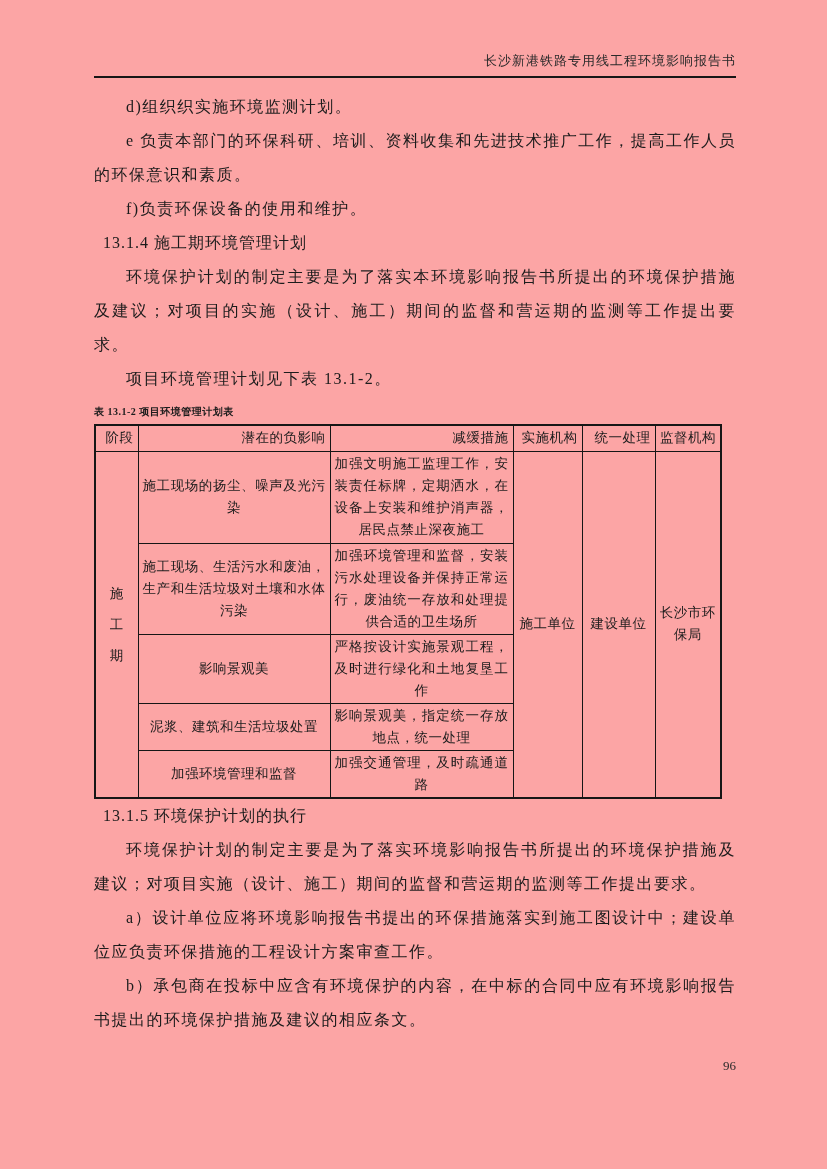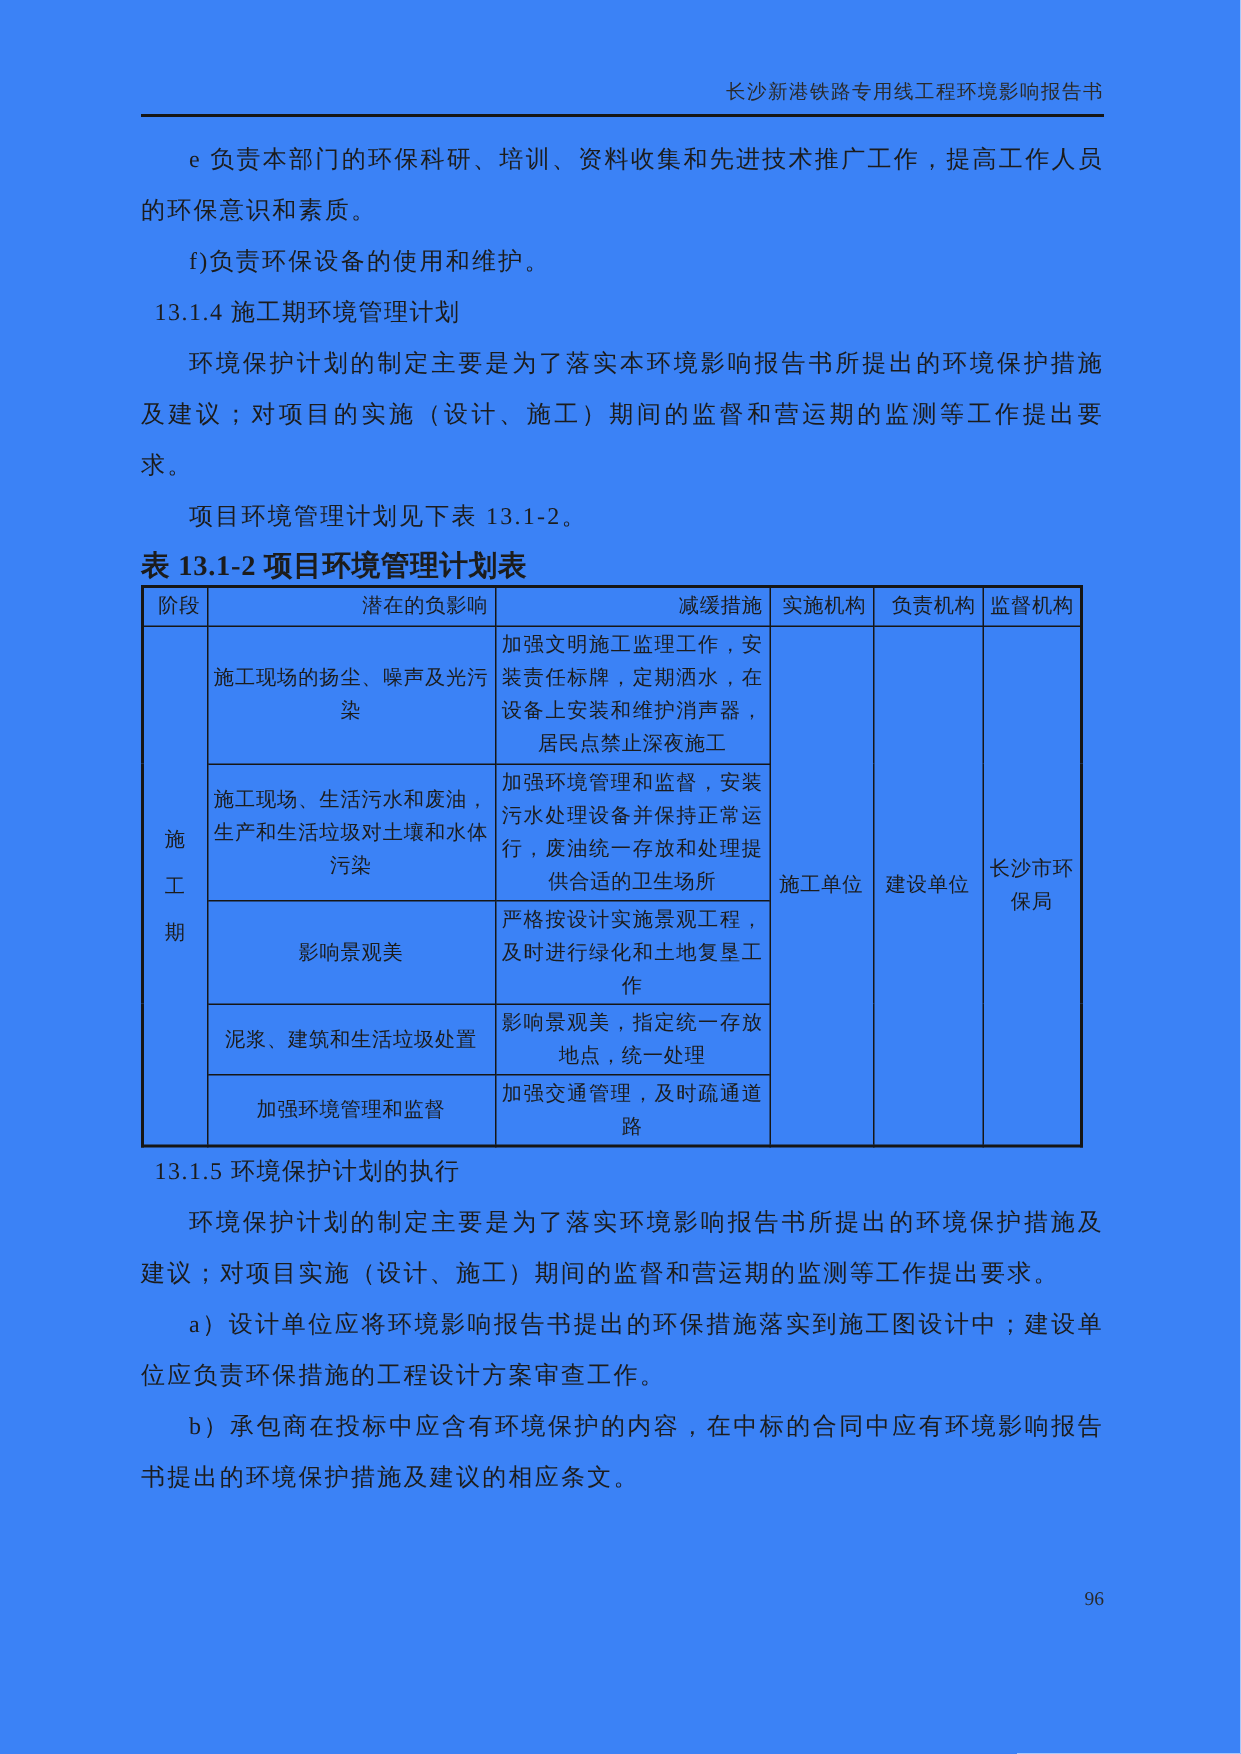--- a/index.html
+++ b/index.html
@@ -1,21 +1,21 @@
 <!DOCTYPE html>
 <html><head>
 <meta charset="utf-8">
 <style>
   * { box-sizing: border-box; }
   html,body { margin:0; padding:0; background:#ffffff; }
   .page {
     position: relative;
     width: 827px;
     height: 1169px;
-    background: #3b82f6;
+    background: #fca5a5;
     color: #1c1c1c;
     font-family: "Liberation Serif", "DejaVu Serif", serif;
     overflow: hidden;
   }
   .content {
     position: absolute;
     left: 94px;
     top: 0;
     width: 642px;
   }
@@ -34,21 +34,21 @@
     font-size: 16px;
     line-height: 34px;
     letter-spacing: 1.5px;
     text-align: justify;
   }
   p.para { text-indent: 2em; }
   p.heading { text-indent: 0; padding-left: 9px; letter-spacing: 1px; }
   .table-caption {
     margin-top: 4px;
     font-weight: bold;
-    font-size: 19px;
+    font-size: 10px;
     line-height: 24px;
     letter-spacing: 0.5px;
   }
   table.mgmt {
     border-collapse: collapse;
     border: 2px solid #161616;
     width: 627px;
     table-layout: fixed;
     font-size: 13.5px;
   }
@@ -91,20 +91,21 @@
 <body>
 
 <div class="page">
   <div class="content">
 
     <div class="page-header">
       <span>长沙新港铁路专用线工程环境影响报告书</span>
     </div>
 
     <div class="body-text">
+      <p class="para">d)组织织实施环境监测计划。</p>
       <p class="para">e 负责本部门的环保科研、培训、资料收集和先进技术推广工作，提高工作人员的环保意识和素质。</p>
       <p class="para">f)负责环保设备的使用和维护。</p>
       <p class="heading">13.1.4 施工期环境管理计划</p>
       <p class="para">环境保护计划的制定主要是为了落实本环境影响报告书所提出的环境保护措施及建议；对项目的实施（设计、施工）期间的监督和营运期的监测等工作提出要求。</p>
       <p class="para">项目环境管理计划见下表 13.1-2。</p>
 
       <div class="table-caption">表 13.1-2 项目环境管理计划表</div>
 
       <table class="mgmt">
         <colgroup>
@@ -114,21 +115,21 @@
           <col style="width:69px">
           <col style="width:73px">
           <col style="width:66px">
         </colgroup>
         <thead>
           <tr>
             <th>阶段</th>
             <th>潜在的负影响</th>
             <th>减缓措施</th>
             <th>实施机构</th>
-            <th>负责机构</th>
+            <th>统一处理</th>
             <th>监督机构</th>
           </tr>
         </thead>
         <tbody>
           <tr class="r1">
             <td class="stage" rowspan="5">
               <div class="stage-text">施工期</div>
             </td>
             <td class="impact">施工现场的扬尘、噪声及光污染</td>
             <td class="mitigation">加强文明施工监理工作，安装责任标牌，定期洒水，在设备上安装和维护消声器，居民点禁止深夜施工</td>

